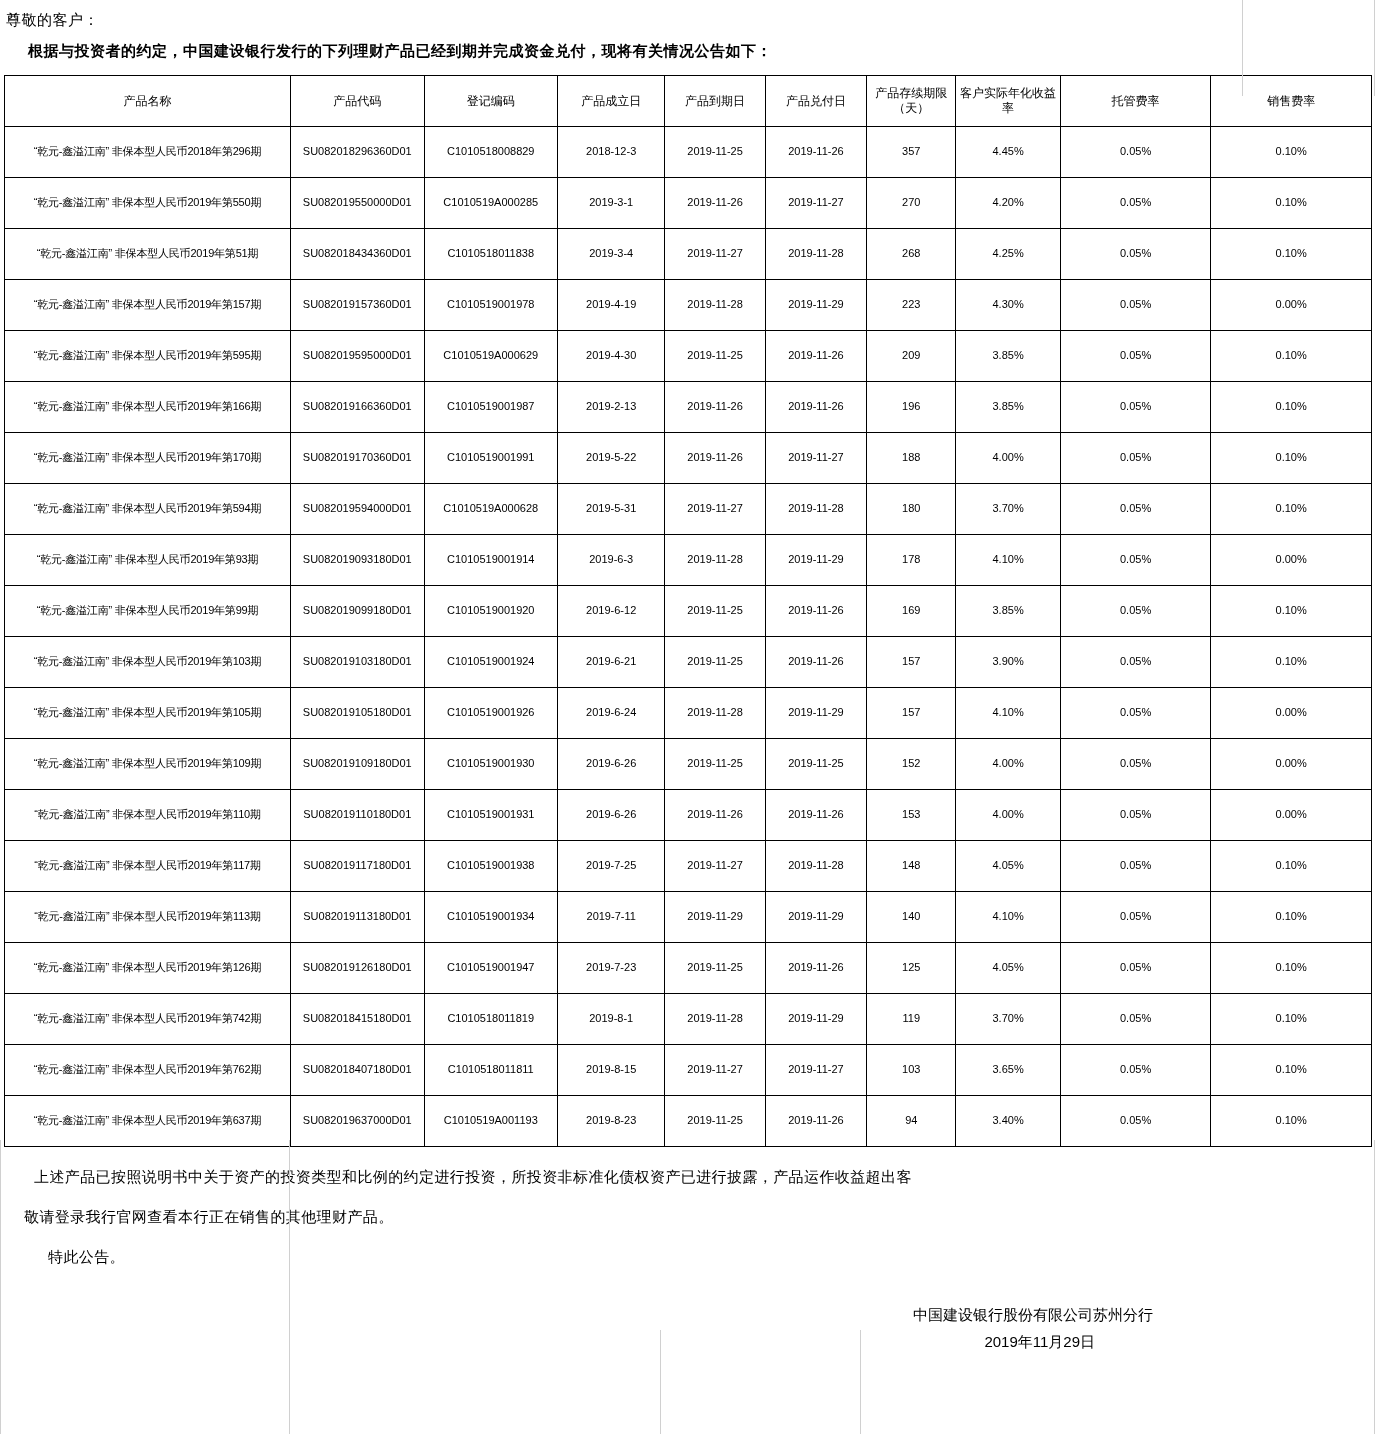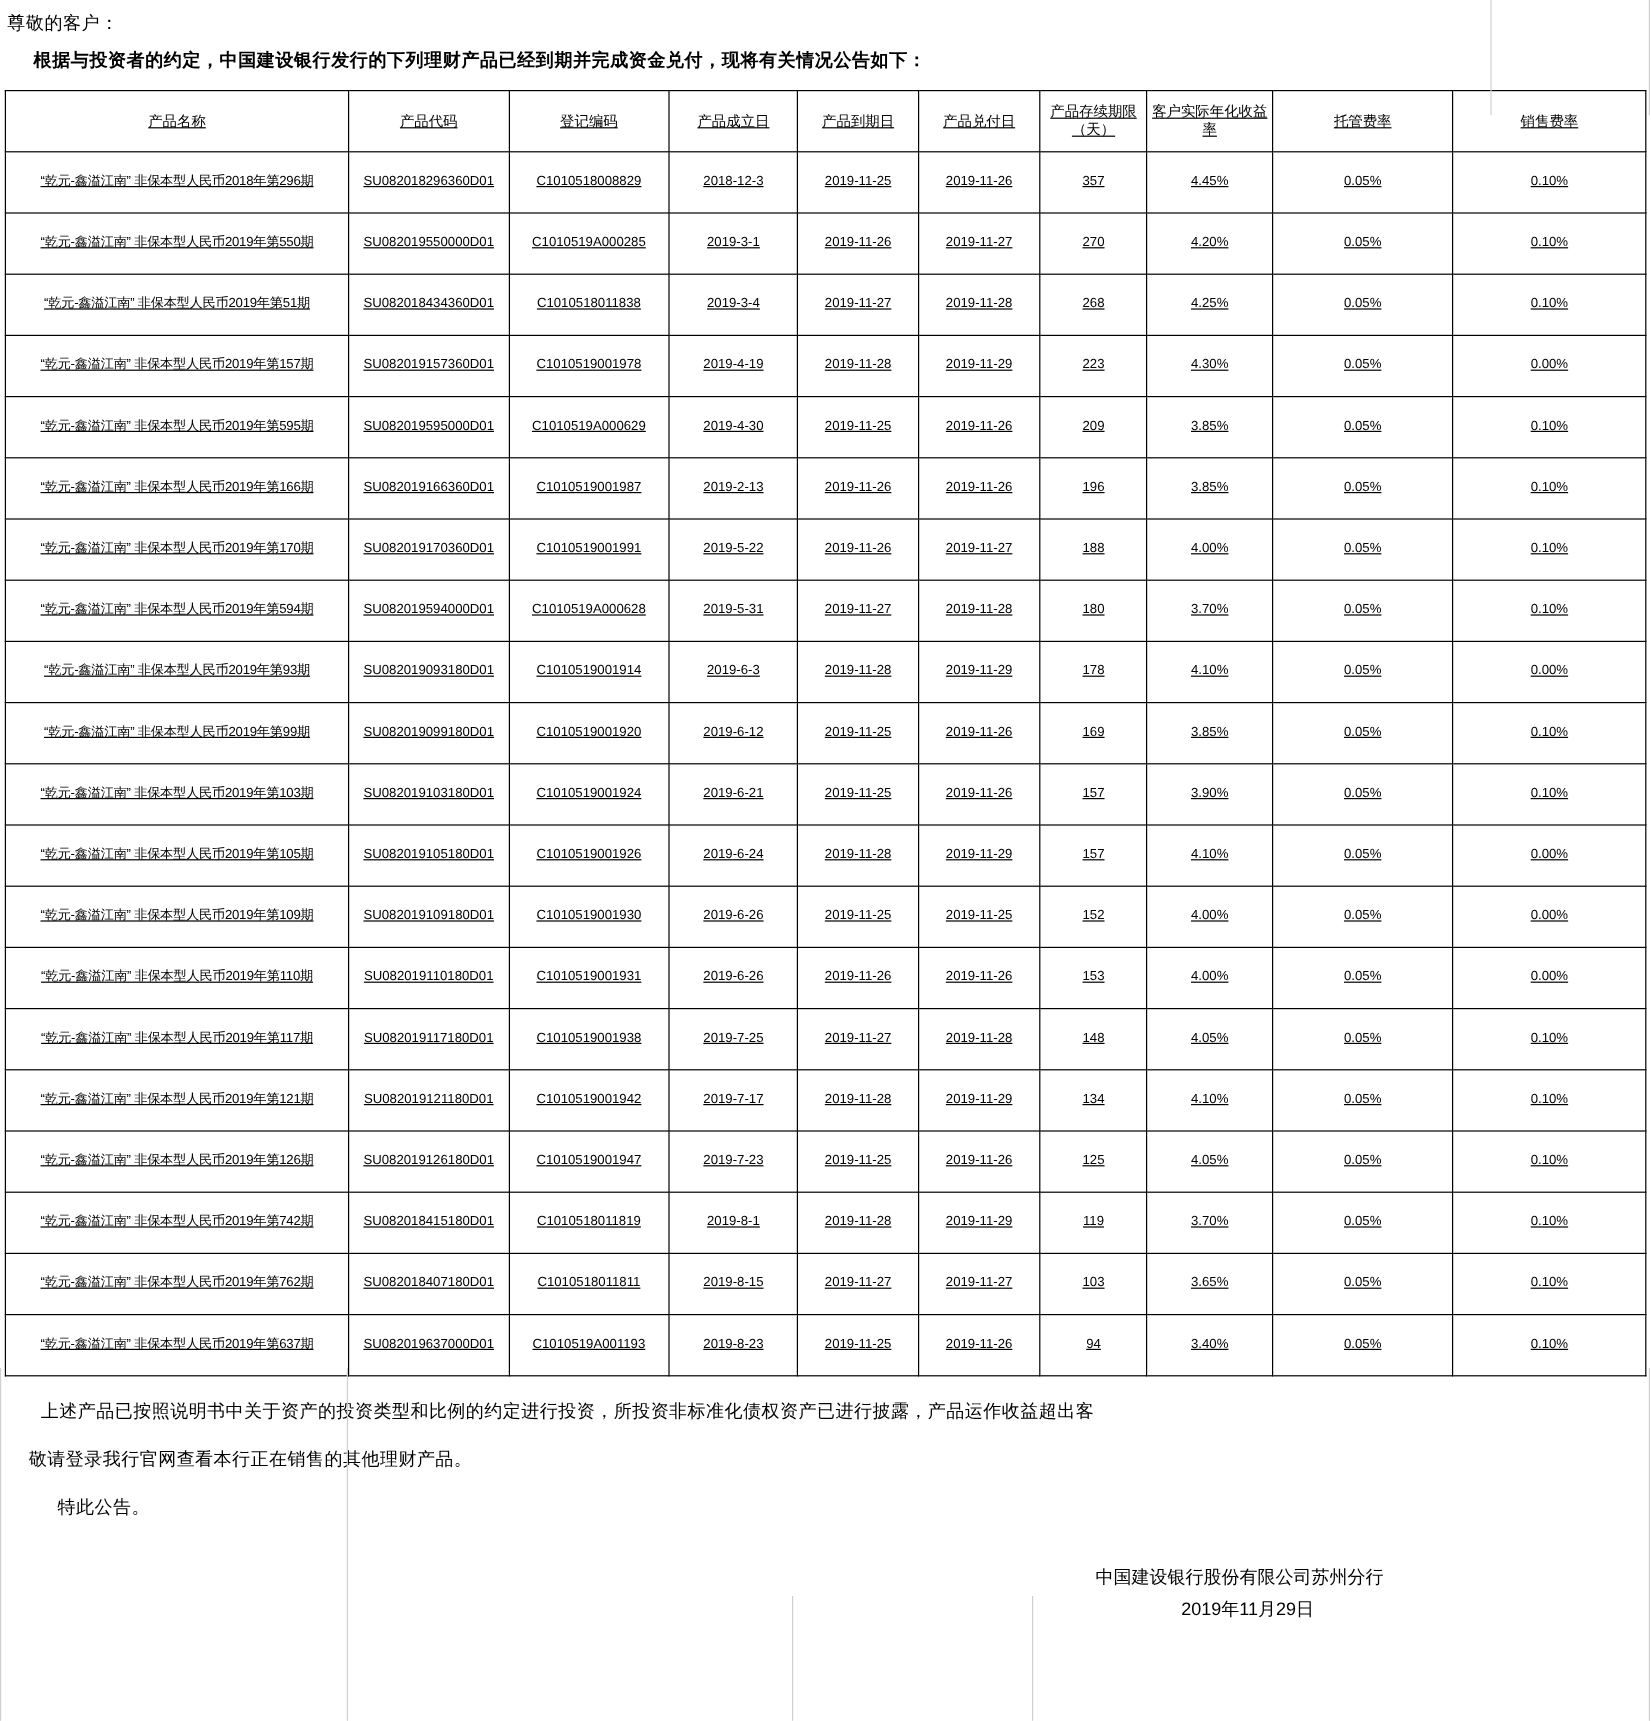--- a/index.html
+++ b/index.html
@@ -28,21 +28,20 @@
     letter-spacing: 0.5px;
   }
   .intro .line1 { margin: 0 0 2px 0; }
   .intro .line2 { margin: 0 0 10px 22px; font-weight: bold; }
 
   table.data {
     border-collapse: collapse;
     width: 1368px;
     margin: 2px 0 0 4px;
     table-layout: fixed;
-    text-decoration: underline;
   }
   table.data th, table.data td {
     border: 1px solid #000;
     text-align: center;
     vertical-align: middle;
     font-size: 11px;
     padding: 2px 2px;
     line-height: 1.25;
     word-break: break-all;
   }
@@ -337,27 +336,27 @@
           <td class="reg">C1010519001938</td>
           <td class="num">2019-7-25</td>
           <td class="num">2019-11-27</td>
           <td class="num">2019-11-28</td>
           <td class="num">148</td>
           <td class="num">4.05%</td>
           <td class="num">0.05%</td>
           <td class="num">0.10%</td>
         </tr>
       <tr>
-          <td class="name">“乾元-鑫溢江南” 非保本型人民币2019年第121期</td>
-          <td class="code">SU082019121180D01</td>
-          <td class="reg">C1010519001942</td>
-          <td class="num">2019-7-17</td>
-          <td class="num">2019-11-28</td>
-          <td class="num">2019-11-29</td>
-          <td class="num">134</td>
+          <td class="name">“乾元-鑫溢江南” 非保本型人民币2019年第113期</td>
+          <td class="code">SU082019113180D01</td>
+          <td class="reg">C1010519001934</td>
+          <td class="num">2019-7-11</td>
+          <td class="num">2019-11-29</td>
+          <td class="num">2019-11-29</td>
+          <td class="num">140</td>
           <td class="num">4.10%</td>
           <td class="num">0.05%</td>
           <td class="num">0.10%</td>
         </tr>
       <tr>
           <td class="name">“乾元-鑫溢江南” 非保本型人民币2019年第126期</td>
           <td class="code">SU082019126180D01</td>
           <td class="reg">C1010519001947</td>
           <td class="num">2019-7-23</td>
           <td class="num">2019-11-25</td>

